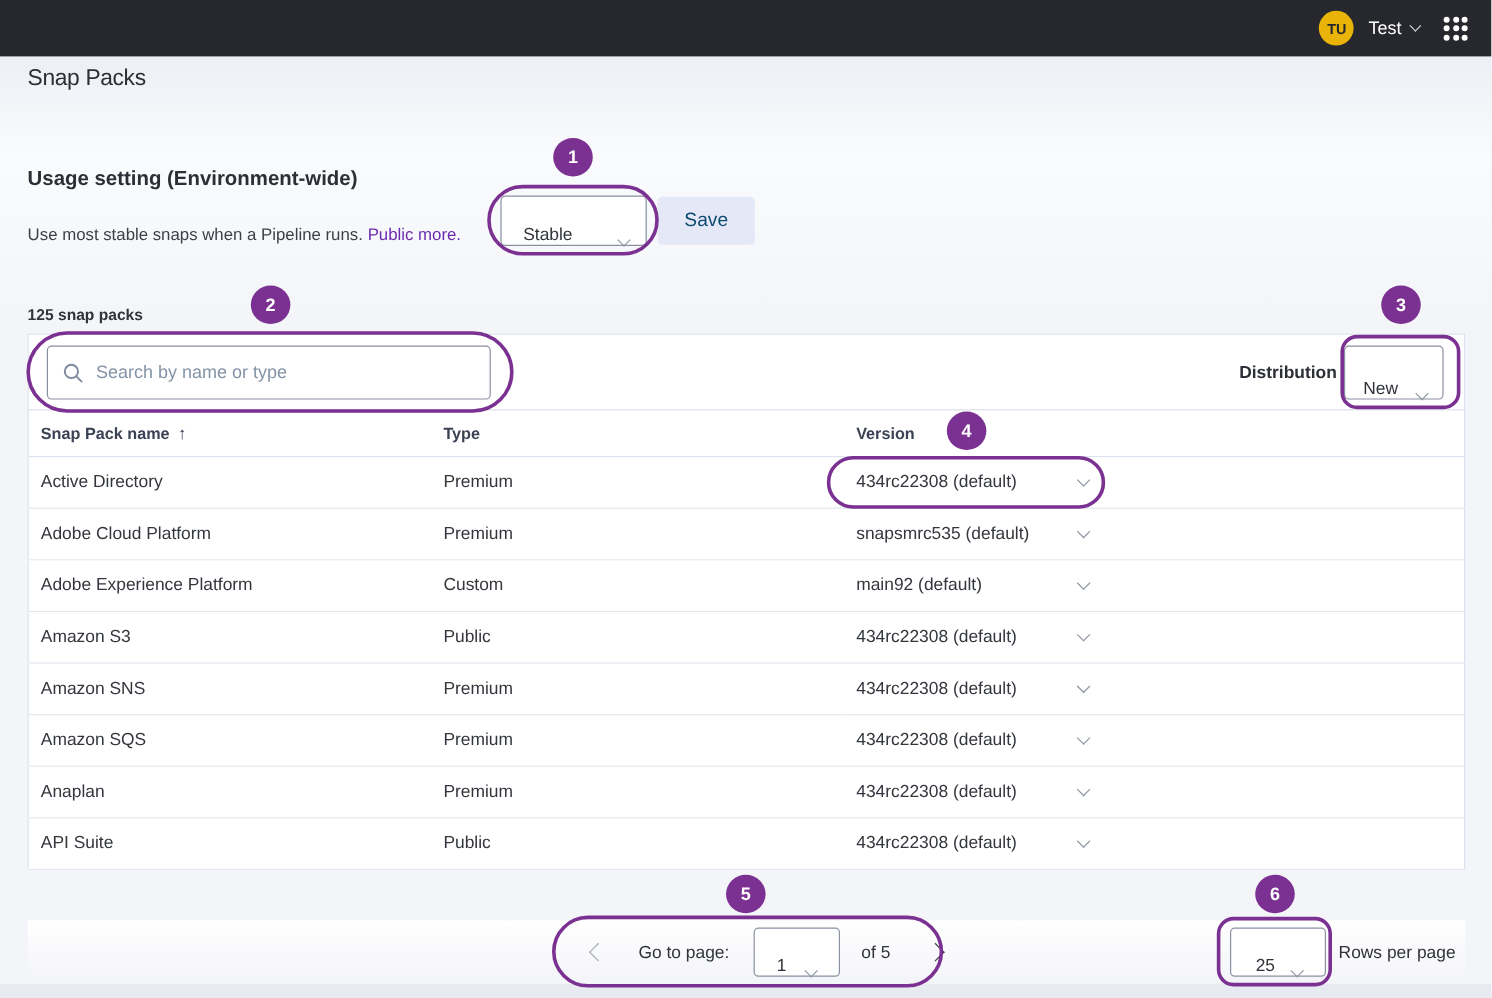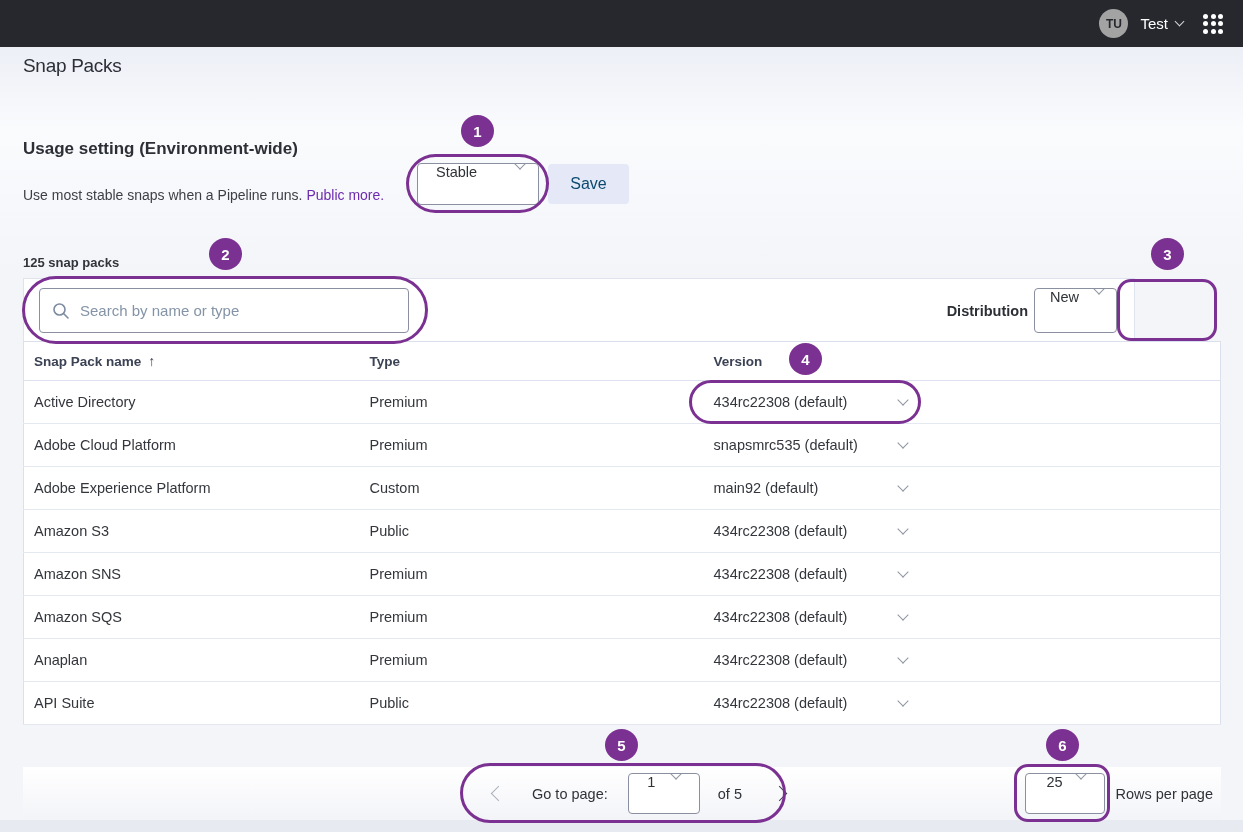--- a/index.html
+++ b/index.html
@@ -3,21 +3,21 @@
 <meta charset="utf-8">
 <style>
   * { margin:0; padding:0; box-sizing:border-box; }
   body { font-family:"Liberation Sans", sans-serif; background:#f4f5f9; }
   .page { position:relative; width:1243px; height:832px; overflow:hidden;
           background:linear-gradient(180deg,#eceff6 47px,#fafbfd 130px,#f4f5f9 270px); }
 
   
   .topbar { position:absolute; top:0; left:0; right:0; height:47px; background:#26282d; }
   .topbar-right { position:absolute; right:20px; top:0; height:47px; display:flex; align-items:center; gap:12px; }
-  .avatar { width:29px; height:29px; border-radius:50%; background:#a3a3a3; color:#26282d;
+  .avatar { width:29px; height:29px; border-radius:50%; background:#eab308; color:#26282d;
             font-size:12px; font-weight:bold; display:flex; align-items:center; justify-content:center; cursor:pointer; }
   .env { display:flex; align-items:center; gap:8px; color:#ffffff; font-size:15px; cursor:pointer; }
   .apps { display:grid; grid-template-columns:repeat(3,5px); grid-auto-rows:5px; gap:2.5px; margin-left:8px; cursor:pointer; }
   .apps i { width:5px; height:5px; border-radius:50%; background:#ffffff; }
 
   
   .chev { display:inline-block; width:8px; height:8px; border-right:1.6px solid #8f96a2;
           border-bottom:1.6px solid #8f96a2; transform:rotate(45deg); flex:none; margin-top:-4px; }
   .chev.white { border-color:#d3d6dc; width:7px; height:7px; }
   .chev.nav { width:11px; height:11px; border-width:1.8px; margin-top:0; }
@@ -25,30 +25,30 @@
   .chev.rightc { transform:rotate(-45deg); border-color:#3c414b; }
 
   
   .title { position:absolute; left:23px; top:55px; font-size:19px; font-weight:normal; color:#2c2f35; letter-spacing:-0.3px; }
   .usage-h { position:absolute; left:23px; top:139px; font-size:17px; font-weight:bold; color:#2c2f35; }
   .desc { position:absolute; left:23px; top:187px; font-size:14px; color:#3c3f45; }
   .desc a { color:#6c2bae; text-decoration:none; margin-left:4px; cursor:pointer; }
 
   
   .select { background:#fff; border:1px solid #8a90a0; border-radius:4px; display:flex;
-            align-items:flex-start; font-size:14.5px; color:#2f3237; cursor:pointer; }
+            align-items:flex-end; font-size:14.5px; color:#2f3237; cursor:pointer; }
   .stable-group { position:absolute; left:417px; top:163px; display:flex; gap:9px; }
   .sel-stable { width:122px; height:42px; justify-content:space-between; padding:0 14px 0 18px; }
   .save { width:81px; height:40px; margin-top:1px; background:#e4e8f7; color:#0c4a6e; border:none;
           border-radius:4px; font-size:16px; font-family:inherit; cursor:pointer; }
 
   .count { position:absolute; left:23px; top:255px; font-size:13px; font-weight:bold; color:#31343a; }
 
   
-  .toolbar { position:absolute; left:23px; top:278px; width:1112px; height:63px; background:#fff;
+  .toolbar { position:absolute; left:23px; top:278px; width:1198px; height:63px; background:#fff;
              border:1px solid #dee3ee; border-bottom:none; }
   .search { position:absolute; left:15px; top:9px; width:370px; height:45px; border:1px solid #8a90a0;
             border-radius:4px; background:#fff; display:flex; align-items:center; padding:0 12px; gap:10px; }
   .search input { border:none; outline:none; flex:1; font-size:15px; color:#2f3237; font-family:inherit; background:transparent; }
   .search input::placeholder { color:#8494a6; }
   .dist { position:absolute; right:17px; top:9px; height:45px; display:flex; align-items:center; gap:6px; }
   .dist-label { font-size:14.5px; font-weight:bold; color:#2c2f35; }
   .sel-new { width:83px; height:45px; justify-content:space-between; padding:0 13px 0 15px; }
 
   

